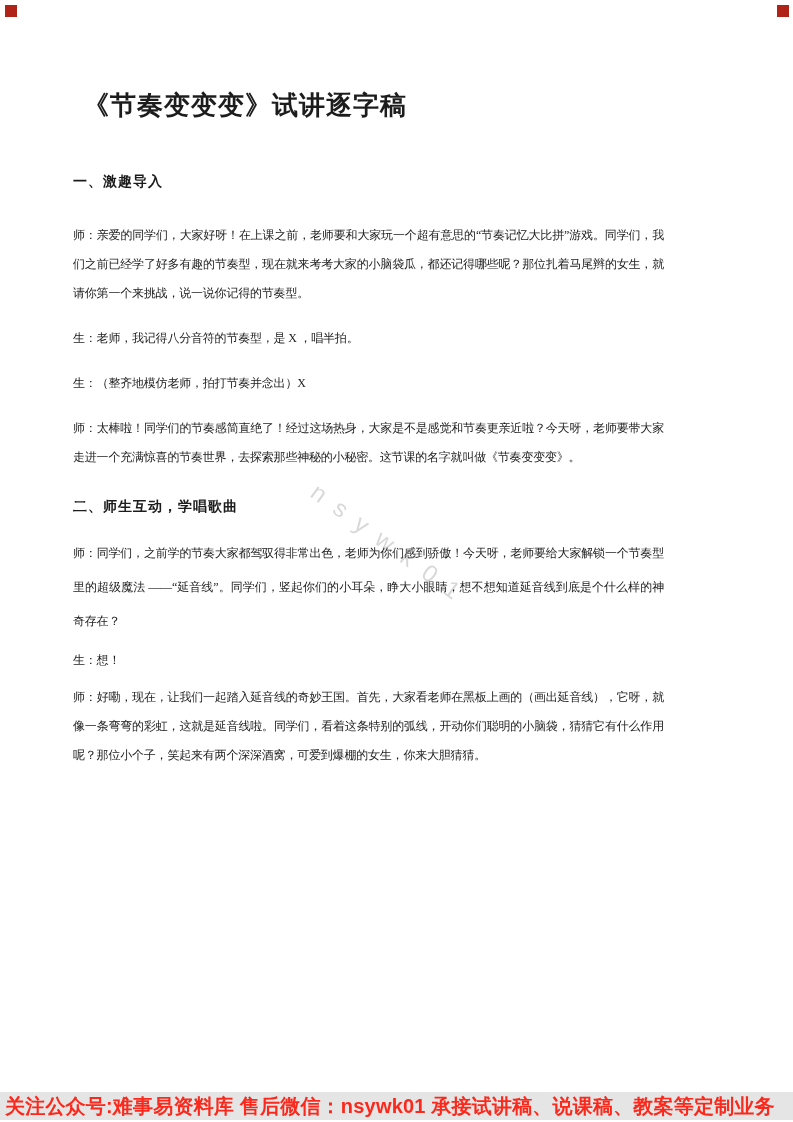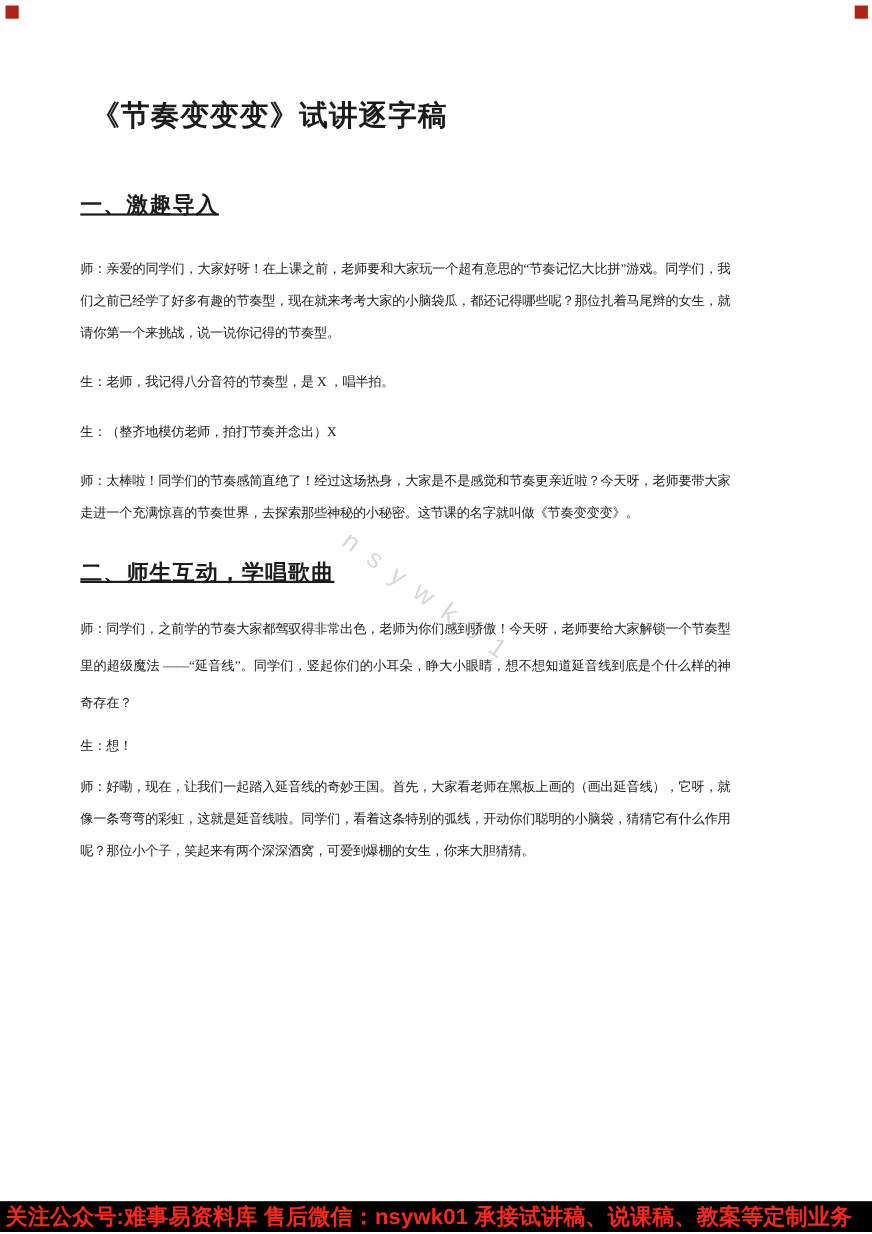--- a/index.html
+++ b/index.html
@@ -39,25 +39,24 @@
     z-index: 1;
     padding: 88px 117px 0 73px;
   }
   .doc-title {
     font-size: 26px;
     font-weight: 600;
     margin: 0 0 50px 10px;
     letter-spacing: 1px;
   }
   .section-heading {
-    font-size: 20px;
+    font-size: 14px;
     font-weight: 600;
     margin: 0 0 30px 0;
     letter-spacing: 1px;
-    text-decoration: underline;
   }
   .section-heading.second {
     margin-top: 26px;
     margin-bottom: 20px;
   }
   .para {
     font-size: 12px;
     line-height: 29px;
     letter-spacing: -0.2px;
     margin: 0 12px 16px 0;
@@ -68,21 +67,21 @@
   .para.last  { margin-bottom: 0; }
   .footer {
     position: absolute;
     left: 0;
     right: 0;
     bottom: 2px;
     height: 28px;
     display: flex;
     align-items: center;
     padding-left: 5px;
-    background: #000000;
+    background: #e5e5e5;
     font-family: "Liberation Sans", sans-serif;
     font-weight: 700;
     font-size: 20px;
     letter-spacing: 0.2px;
     white-space: nowrap;
     z-index: 2;
   }
 </style>
 </head>
 <body>

